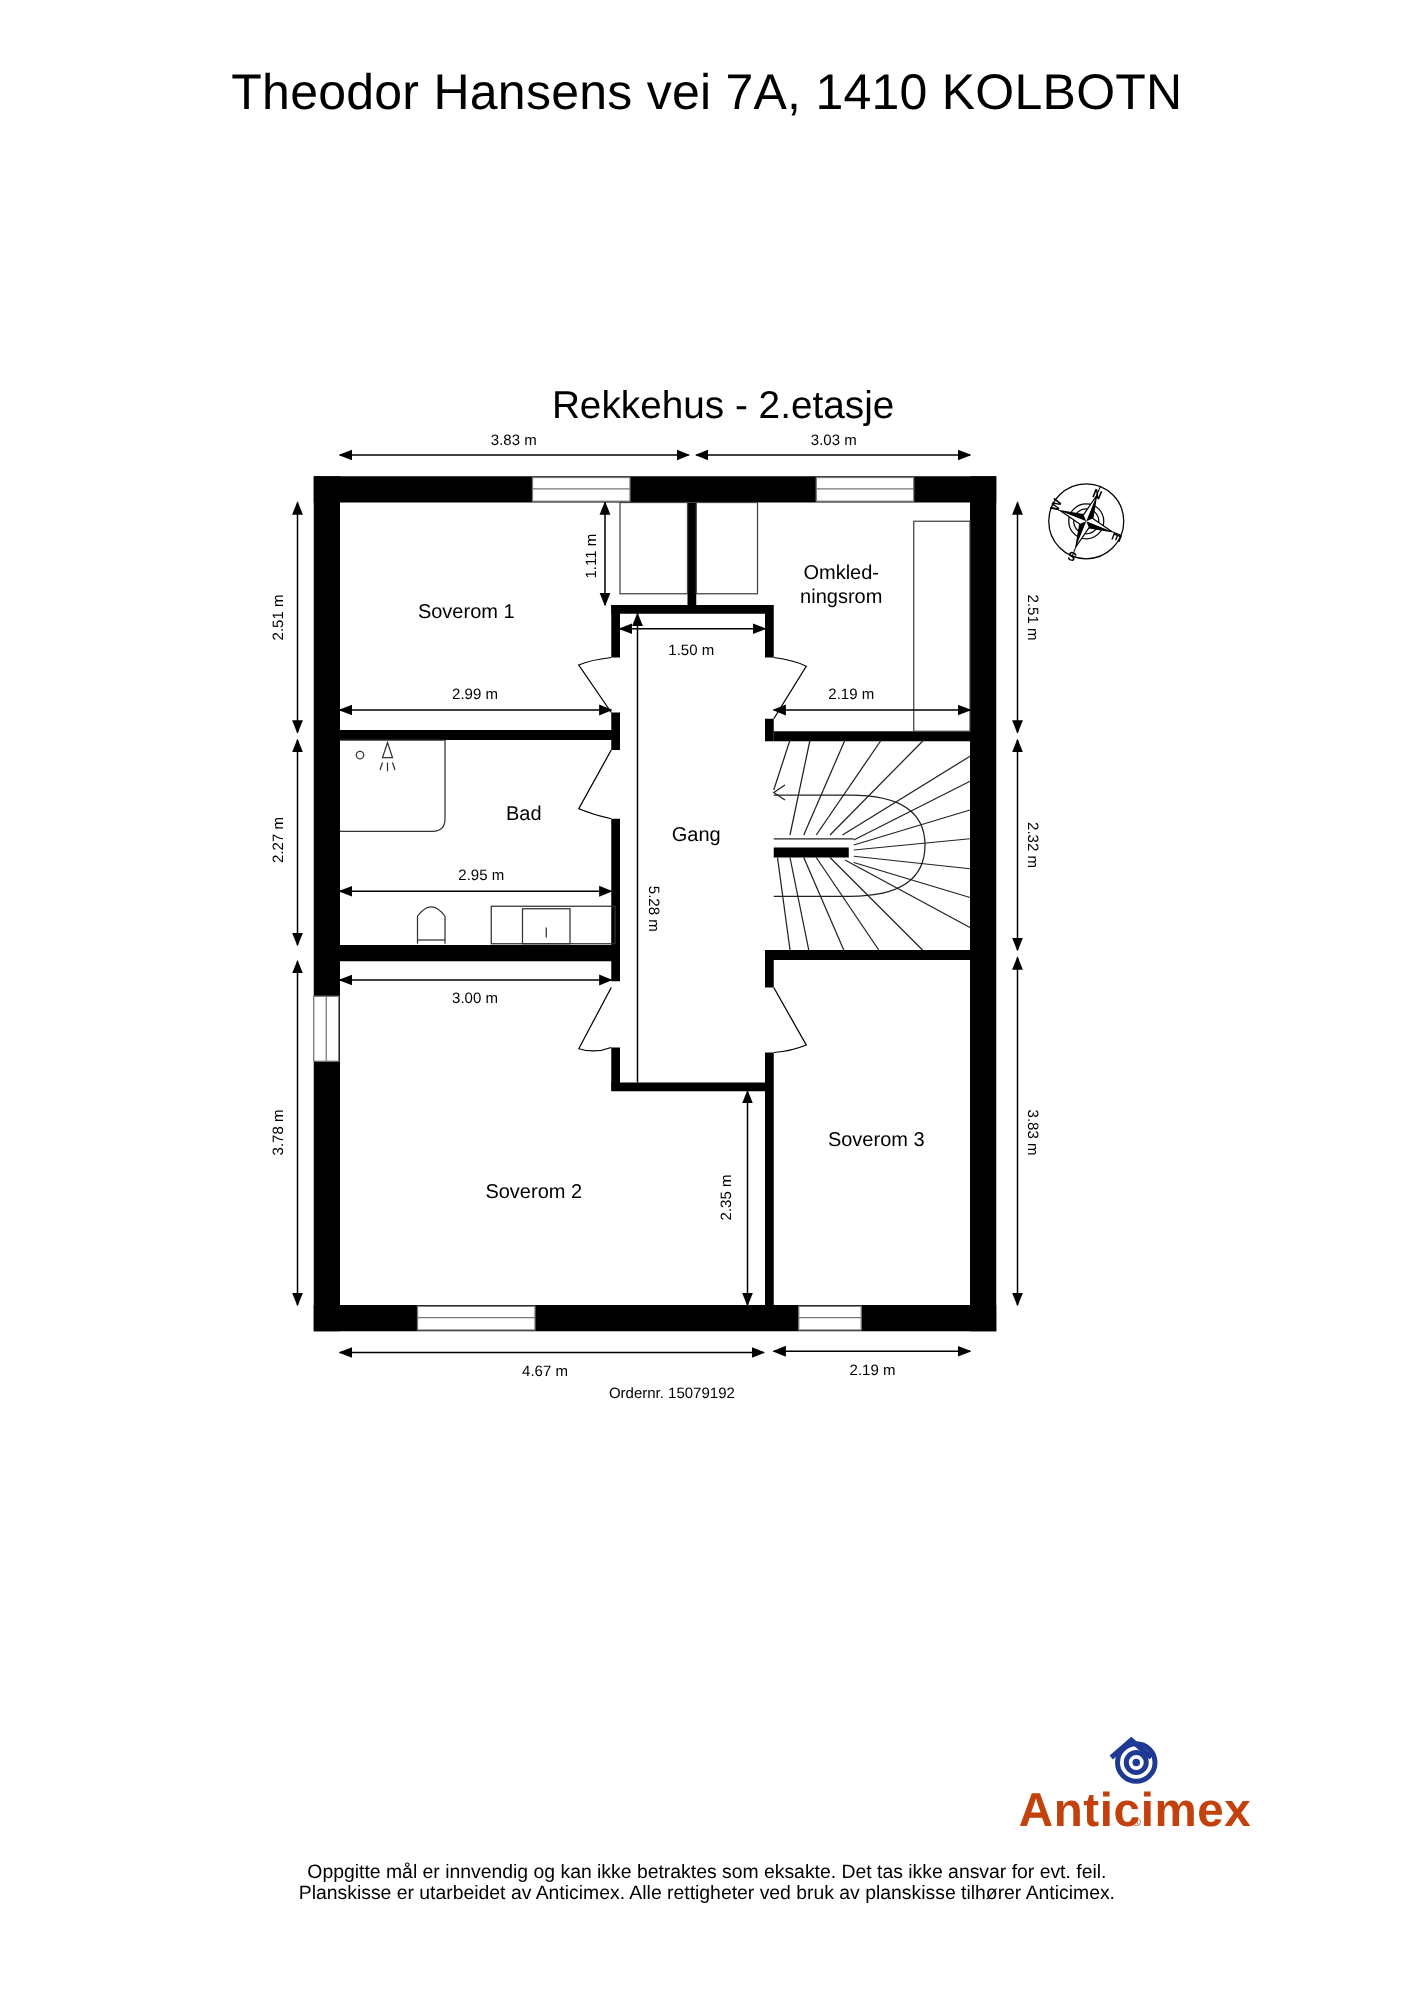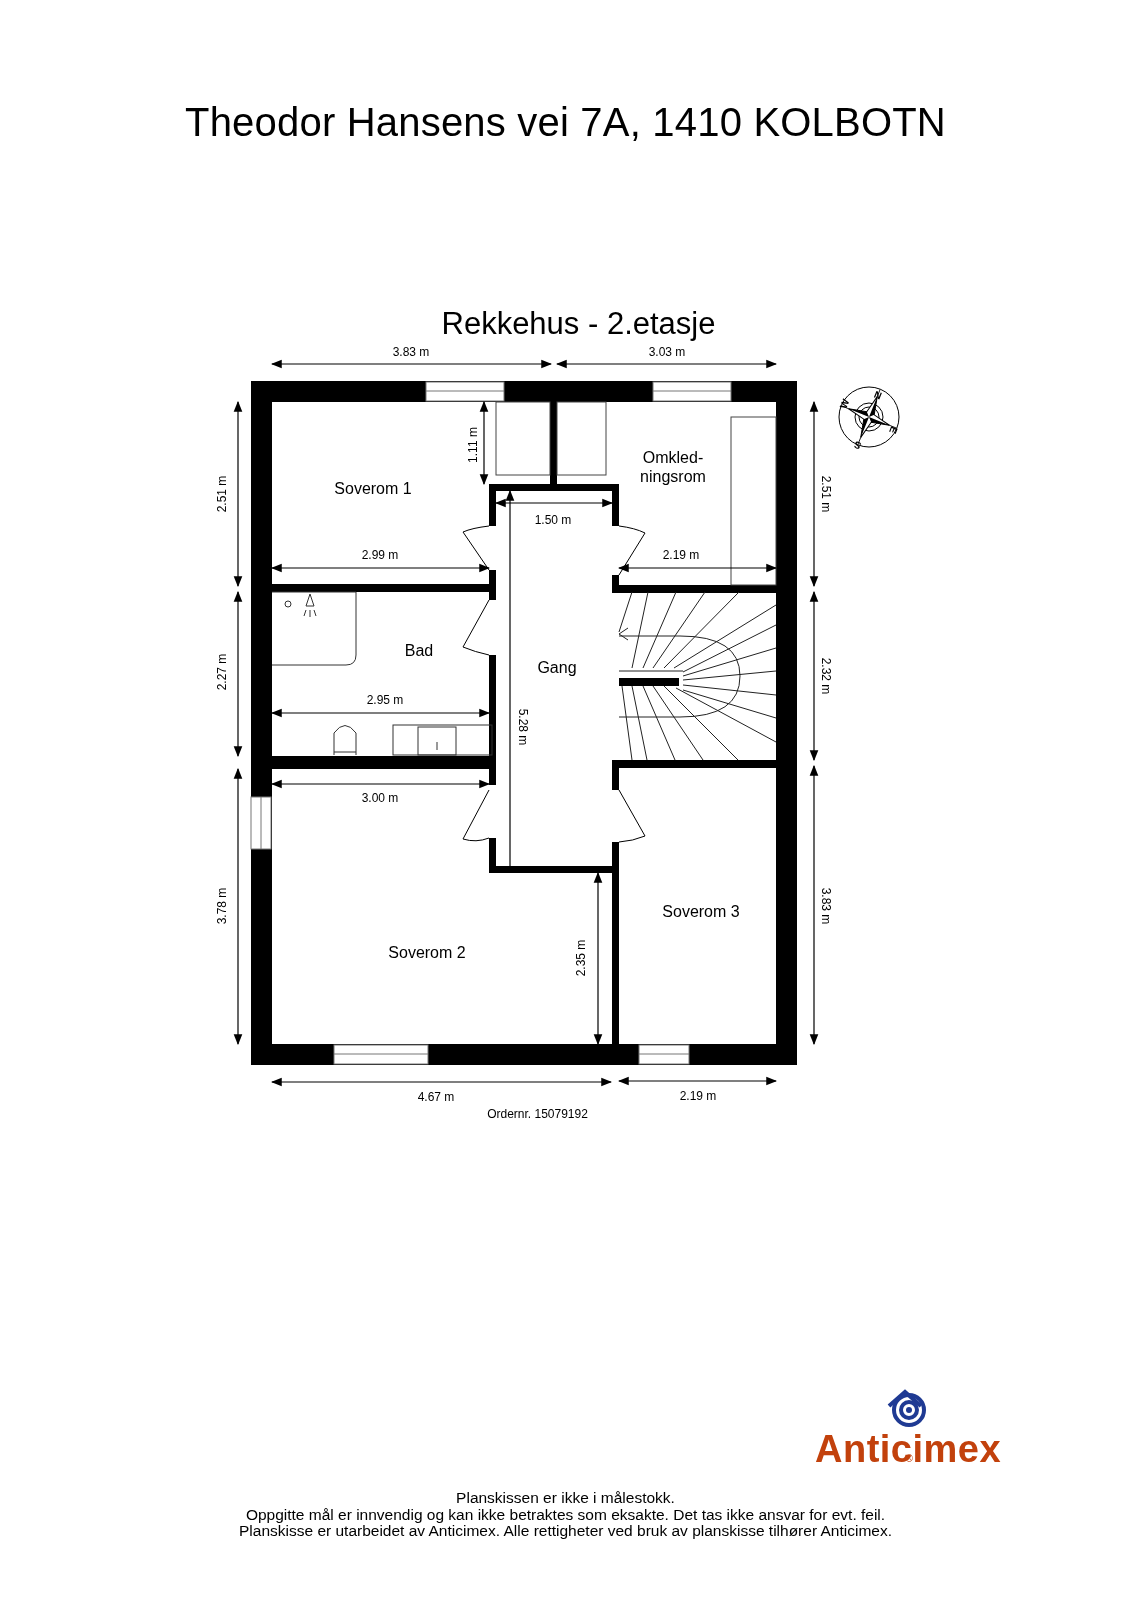--- a/index.html
+++ b/index.html
@@ -1,19 +1,19 @@
 <!DOCTYPE html>
 <html><head>
 <meta charset="utf-8">
 <style>
   html, body { margin: 0; padding: 0; background: #ffffff; }
   body { width: 1131px; height: 1600px; position: relative; overflow: hidden;
          font-family: "Liberation Sans", sans-serif; color: #000; }
   .abs { position: absolute; }
-  .title { left: 0; width: 1131px; top: 52px; text-align: center; font-size: 40px; letter-spacing: 0.2px; margin-top: 48px; }
+  .title { left: 0; width: 1131px; top: 52px; text-align: center; font-size: 40px; letter-spacing: 0.2px; }
   .subtitle { left: 13px; width: 1131px; top: 306px; text-align: center; font-size: 31px; }
   .order { left: 0; width: 1075px; top: 1107px; text-align: center; font-size: 12px; }
   .footer { left: 0; width: 1131px; top: 1490px; text-align: center; font-size: 15.5px; line-height: 16.5px; }
   .footer div { white-space: nowrap; }
   .logo { left: 815px; top: 1388px; display: flex; align-items: center; color: #c2410c; flex-direction: column; }
   .logo-text { font-size: 38px; font-weight: bold; letter-spacing: 0.5px; }
   .logo-reg { font-size: 10px; margin-left: 2px; margin-top: -18px; }
   svg.plan { position: absolute; left: 0; top: 0; }
   .room-label { font-family: "Liberation Sans", sans-serif; font-size: 16px; fill: #000; }
   .dim-label { font-family: "Liberation Sans", sans-serif; font-size: 12px; fill: #000; }
@@ -208,16 +208,15 @@
       <circle cx="24" cy="22" r="15"></circle>
       <circle cx="24" cy="22" r="8"></circle>
     </g>
     <circle cx="24" cy="22" r="3" fill="#1f3a93"></circle>
   </svg>
   <span class="logo-text">Anticimex</span>
   <span class="logo-reg">®</span>
 </div>
 
 <div class="abs footer">
-  <div>Planskissen er ikke i målestokk.</div>
   <div>Oppgitte mål er innvendig og kan ikke betraktes som eksakte. Det tas ikke ansvar for evt. feil.</div>
   <div>Planskisse er utarbeidet av Anticimex. Alle rettigheter ved bruk av planskisse tilhører Anticimex.</div>
 </div>
 
 </body></html>

